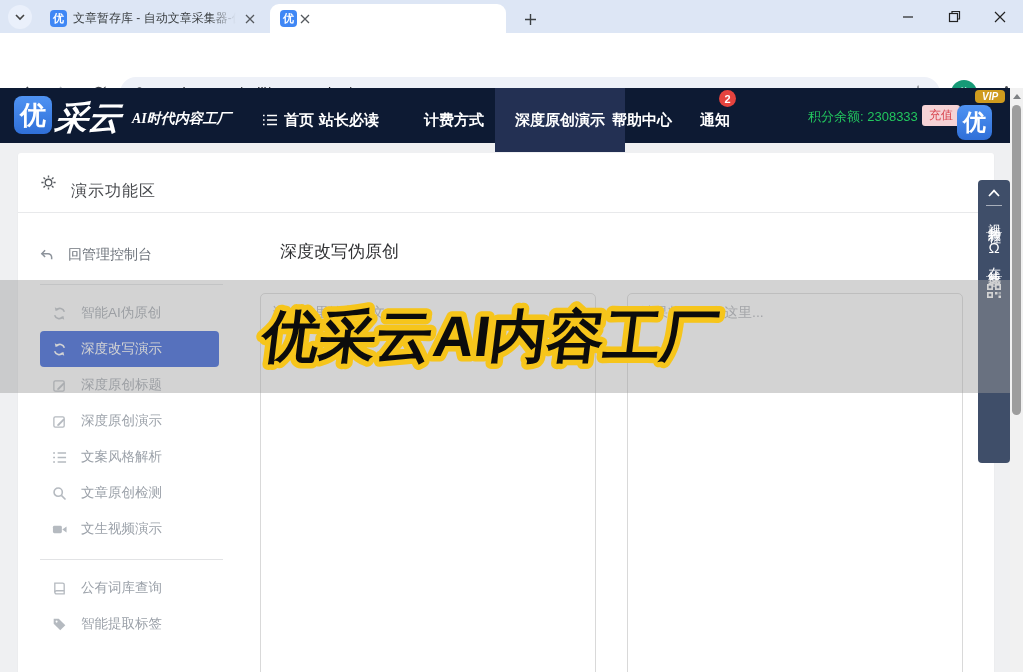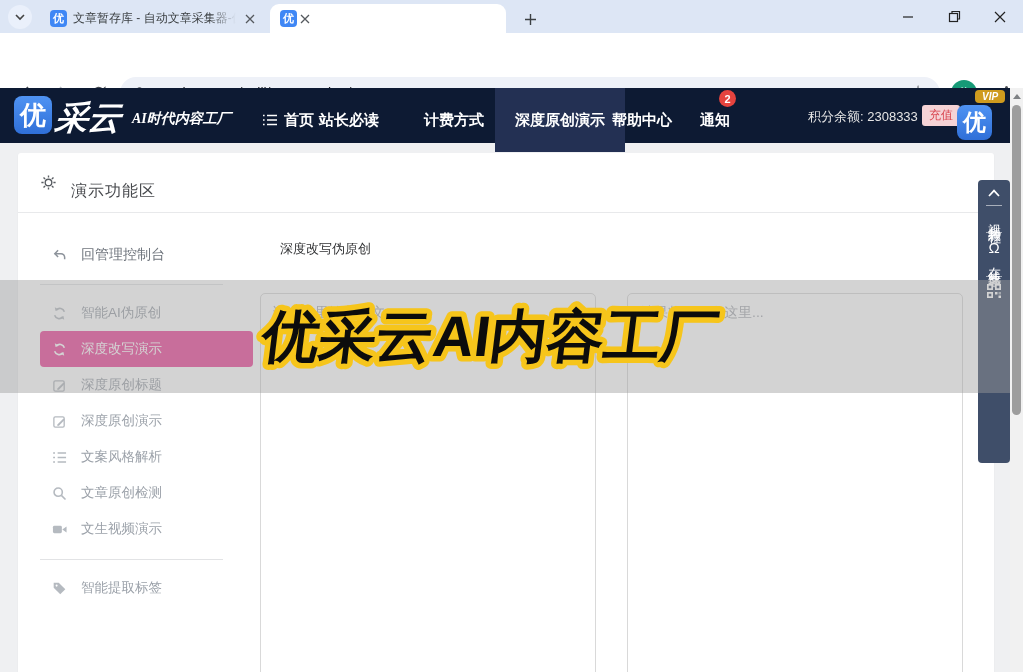--- a/index.html
+++ b/index.html
@@ -32,41 +32,41 @@
   .dots i { width:3px; height:3px; border-radius:50%; background:#4a4e53; }
 
   
   .sitenav { position:absolute; left:0; top:88px; width:1023px; height:55px; background:#0d1a33; color:#fff; }
   .logo-badge { position:absolute; left:14px; top:8px; width:38px; height:38px; border-radius:8px; background:linear-gradient(180deg,#4f93f3,#2f6fd8); color:#fff; font-size:26px; font-weight:bold; display:flex; align-items:center; justify-content:center; font-family:"Liberation Serif",serif; }
   .logo-text { position:absolute; left:55px; top:8px; font-size:33px; font-weight:bold; font-style:italic; font-family:"Liberation Serif",serif; transform:skewX(-6deg); }
   .tagline { position:absolute; left:132px; top:22px; font-size:14px; font-style:italic; font-weight:bold; font-family:"Liberation Serif",serif; }
   .menu-item { position:absolute; top:0; height:64px; display:flex; align-items:center; gap:6px; font-size:15px; font-weight:bold; color:#fff; cursor:pointer;justify-content:center; }
   .menu-item.active { background:#233053; padding:0 20px; }
   .nbadge { position:absolute; left:719px; top:90px; min-width:17px; height:17px; border-radius:9px; background:#e5433e; color:#fff; font-size:11px; font-weight:bold; display:flex; align-items:center; justify-content:center; padding:0 4px; }
-  .balance { position:absolute; left:808px; top:20px; font-size:13px; color:#e5e5e5; }
+  .balance { position:absolute; left:808px; top:20px; font-size:13px; color:#22c55e; }
   .recharge { position:absolute; left:922px; top:17px; background:#f5d3d6; color:#d9434e; font-size:12px; padding:2px 7px; border-radius:3px; cursor:pointer; }
   .uavatar { position:absolute; left:957px; top:17px; width:35px; height:35px; border-radius:8px; background:linear-gradient(180deg,#4f93f3,#2f6fd8); color:#fff; font-size:23px; font-weight:bold; font-family:"Liberation Serif",serif; display:flex; align-items:center; justify-content:center; cursor:pointer; }
   .vip { position:absolute; left:975px; top:2px; background:#cf9b1e; color:#fff; font-size:10px; font-weight:bold; font-style:italic; padding:1px 7px; border-radius:4px; }
 
   
   .card { position:absolute; left:18px; top:153px; width:976px; height:560px; background:#ffffff; border-radius:3px; box-shadow:0 1px 2px rgba(0,0,0,.05); overflow:hidden; }
   .card-header { height:60px; border-bottom:1px solid #e8e9eb; display:flex; align-items:center; padding-left:22px; gap:14px; }
   .card-title { font-size:16px; color:#47494d; letter-spacing:1px;margin-top:18px; }
 
   .sidebar { position:absolute; left:0; top:61px; width:225px; }
-  .side-back { margin-top:24px; height:34px; display:flex; align-items:center; padding-left:34px; gap:14px; font-size:14px; color:#70767e; cursor:pointer; }
+  .side-back { margin-top:24px; height:34px; display:flex; align-items:center; padding-left:21px; gap:14px; font-size:14px; color:#70767e; cursor:pointer; }
   .side-div { margin:12px 0 0 22px; width:183px; border-top:1px solid #e2e3e5; }
   .side-list1 { margin-top:10px; }
   .side-list2 { margin-top:10px; }
   .side-item { height:36px; display:flex; align-items:center; padding-left:34px; gap:14px; font-size:13.5px; color:#9ba1a9; cursor:pointer; }
   .side-item .sicon { color:#b5bac0; display:flex; }
-  .side-item.active { margin-left:22px; width:213px; padding-left:12px; border-radius:4px; background:#ec4899; color:#ffffff; }
+  .side-item.active { margin-left:22px; width:179px; padding-left:12px; border-radius:4px; background:#1d4ed8; color:#ffffff; }
   .side-item.active .sicon { color:#ffffff; }
 
-  .content-title { position:absolute; left:262px; top:87px; font-size:13px; color:#303133; }
+  .content-title { position:absolute; left:262px; top:87px; font-size:17px; color:#303133; }
   .ta { position:absolute; top:140px; width:336px; height:450px; border:1px solid #d9d9d9; border-radius:5px; padding:10px 12px; font-size:14px; color:#333; resize:none; outline:none; font-family:"Liberation Sans",sans-serif; background:#fff; }
   .ta::placeholder { color:#a9acb2; }
   .ta.left { left:242px; }
   .ta.right { left:609px; }
 
   
   .floatbar { position:absolute; left:978px; top:180px; width:32px; height:283px; background:#3f4e69; border-radius:4px; z-index:30; display:flex; flex-direction:column; align-items:center; color:#fff; }
   .fdiv { width:16px; border-top:1px solid rgba(255,255,255,.55); margin:7px 0; }
   .vtext { writing-mode:vertical-rl; text-orientation:upright; font-size:13px; letter-spacing:3px; color:#fff; cursor:pointer; }
   .fchev { margin-top:8px; cursor:pointer; display:flex; }
@@ -308,20 +308,31 @@
                 <path d="M11 8l4.5-3.2v6.4z" fill="currentColor"></path>
               </svg>
             </span>
           <span>文生视频演示</span>
         </div>
       </div>
 
       <div class="side-div"></div>
 
       <div class="side-list2">
+        <div class="side-item">
+          <span class="sicon">
+              <svg width="15" height="15" viewBox="0 0 16 16">
+                <g stroke="currentColor" fill="none" stroke-width="1.4">
+                  <path d="M3 2.2h8.3A1.7 1.7 0 0 1 13 3.9v9.9H4.7A1.7 1.7 0 0 1 3 12.1z"></path>
+                  <path d="M3 12.1a1.7 1.7 0 0 1 1.7-1.7H13"></path>
+                </g>
+              </svg>
+            </span>
+          <span>公有词库查询</span>
+        </div>
         <div class="side-item">
           <span class="sicon">
               <svg width="15" height="15" viewBox="0 0 16 16">
                 <path d="M1.8 1.8h5.4l7 7-5.4 5.4-7-7z" fill="currentColor"></path>
                 <circle cx="4.9" cy="4.9" r="1.1" fill="#fff"></circle>
               </svg>
             </span>
           <span>智能提取标签</span>
         </div>
       </div>

